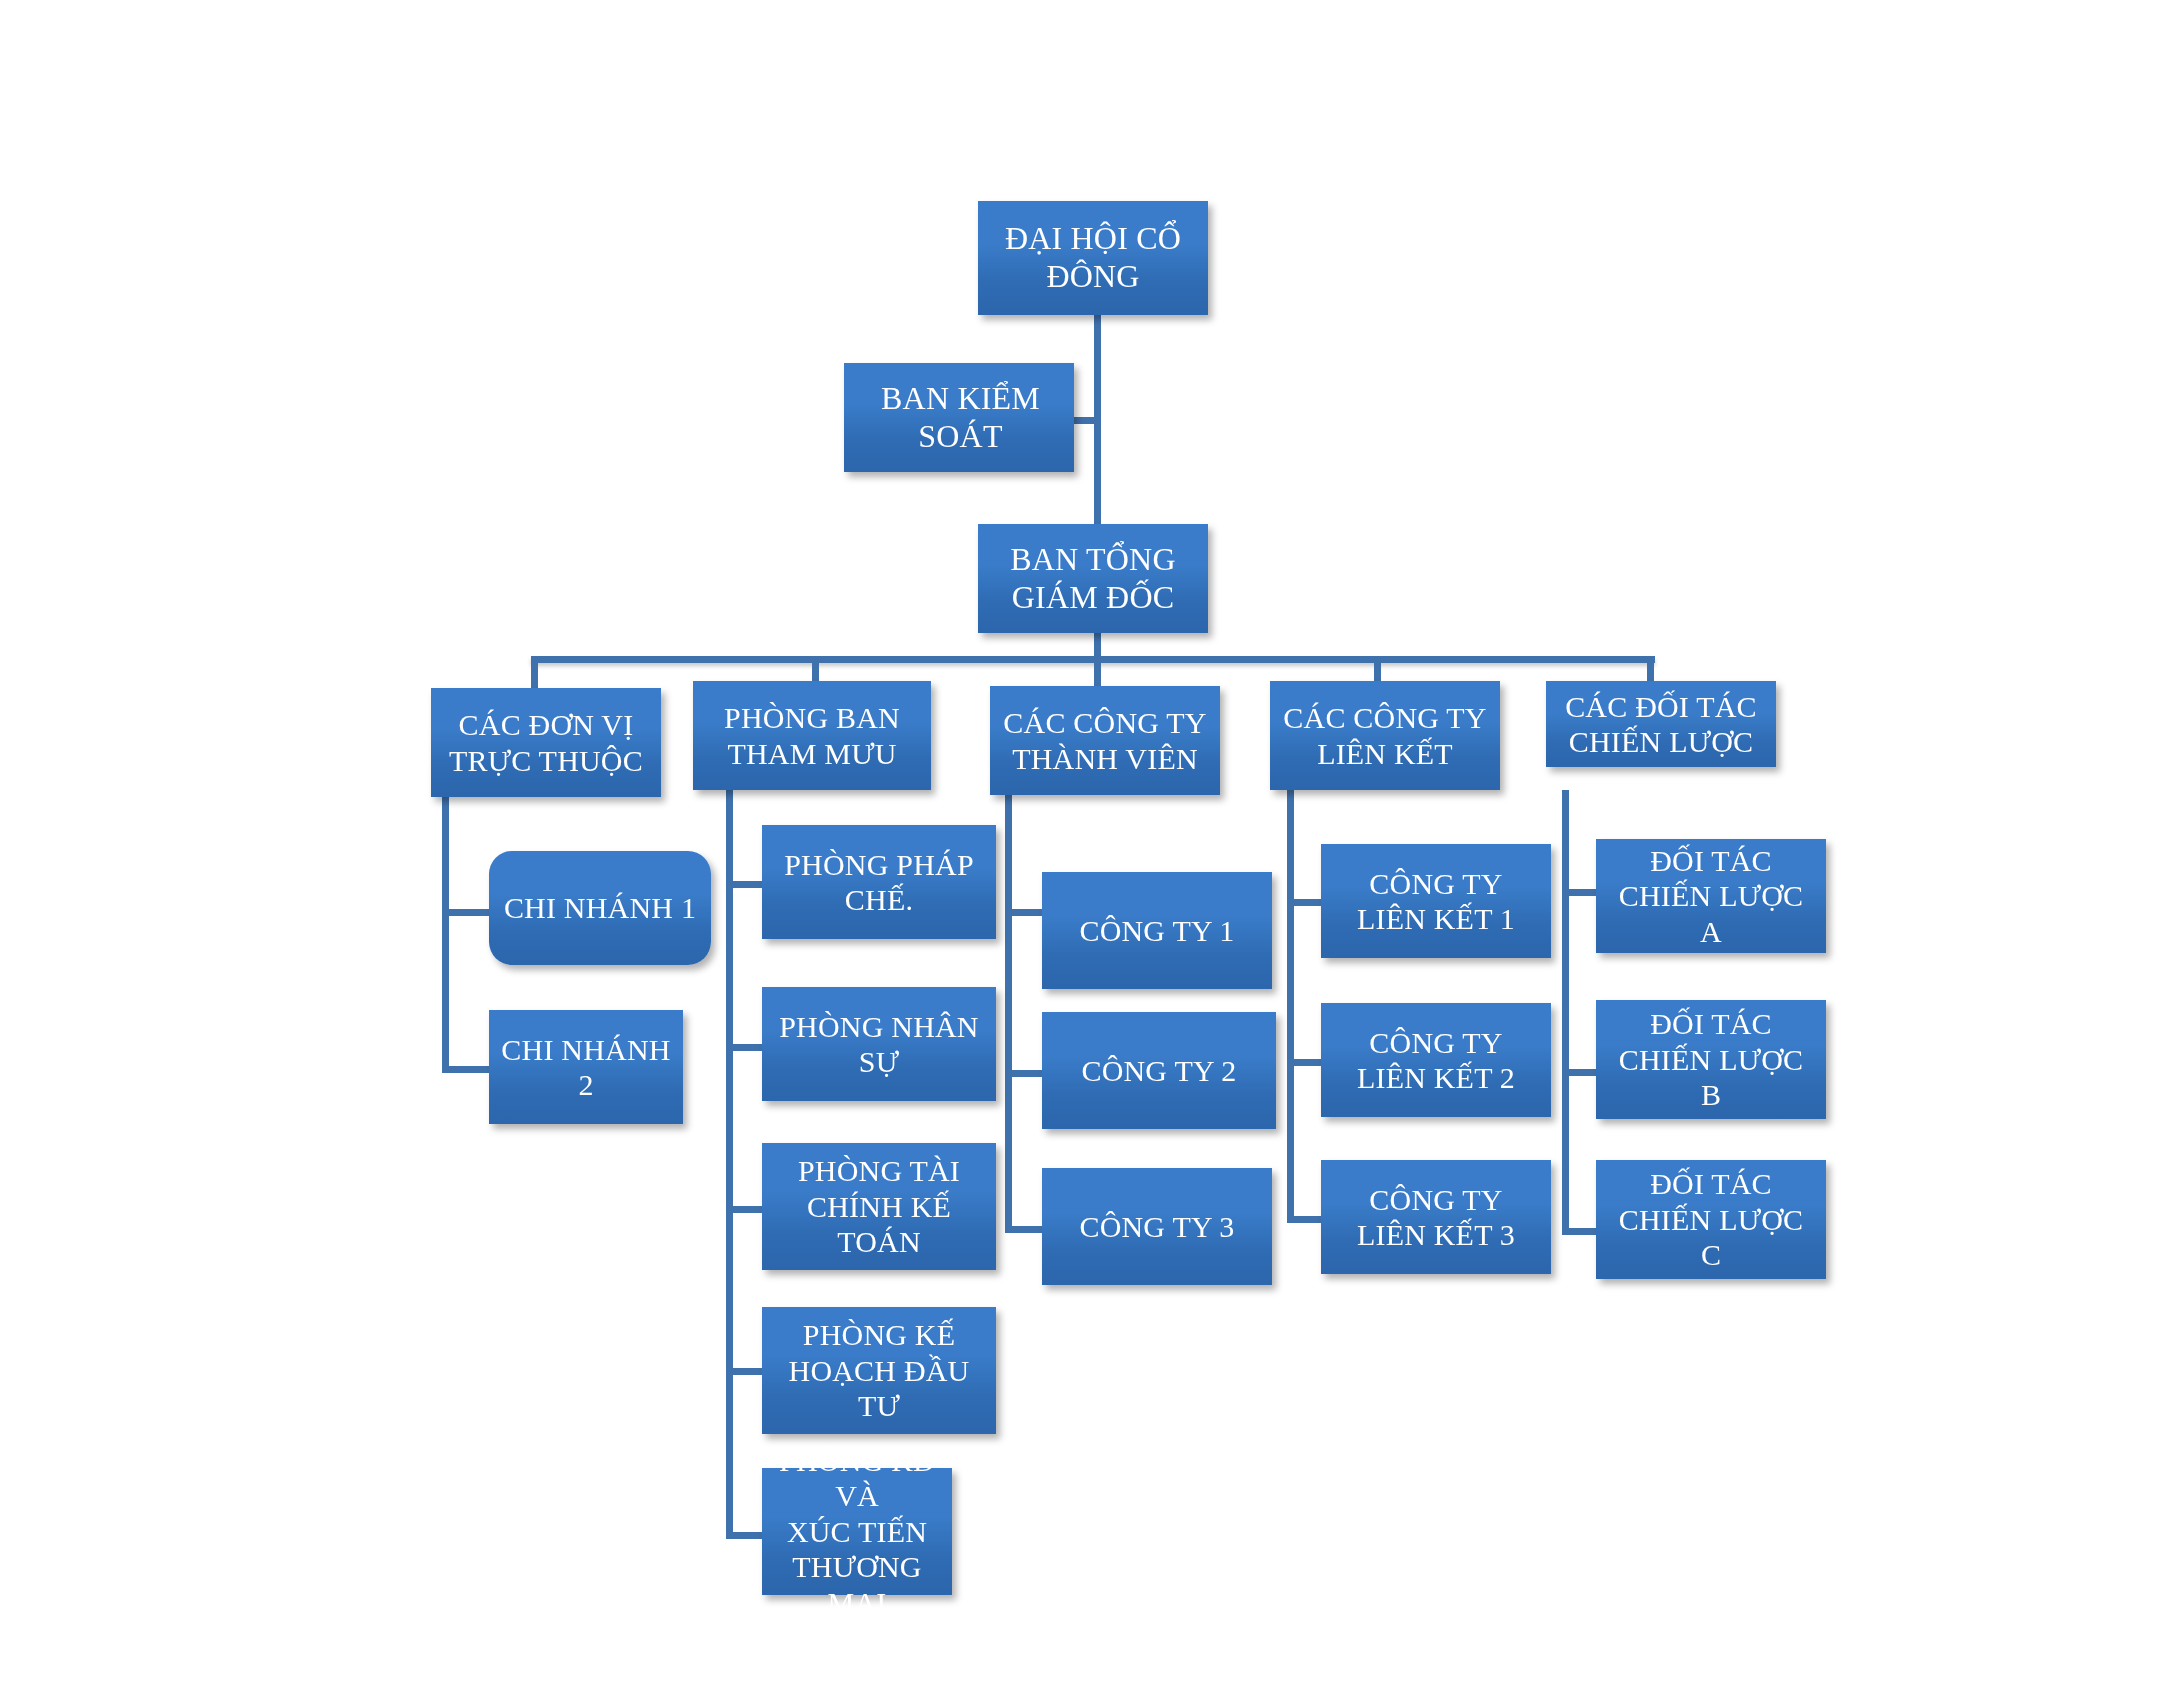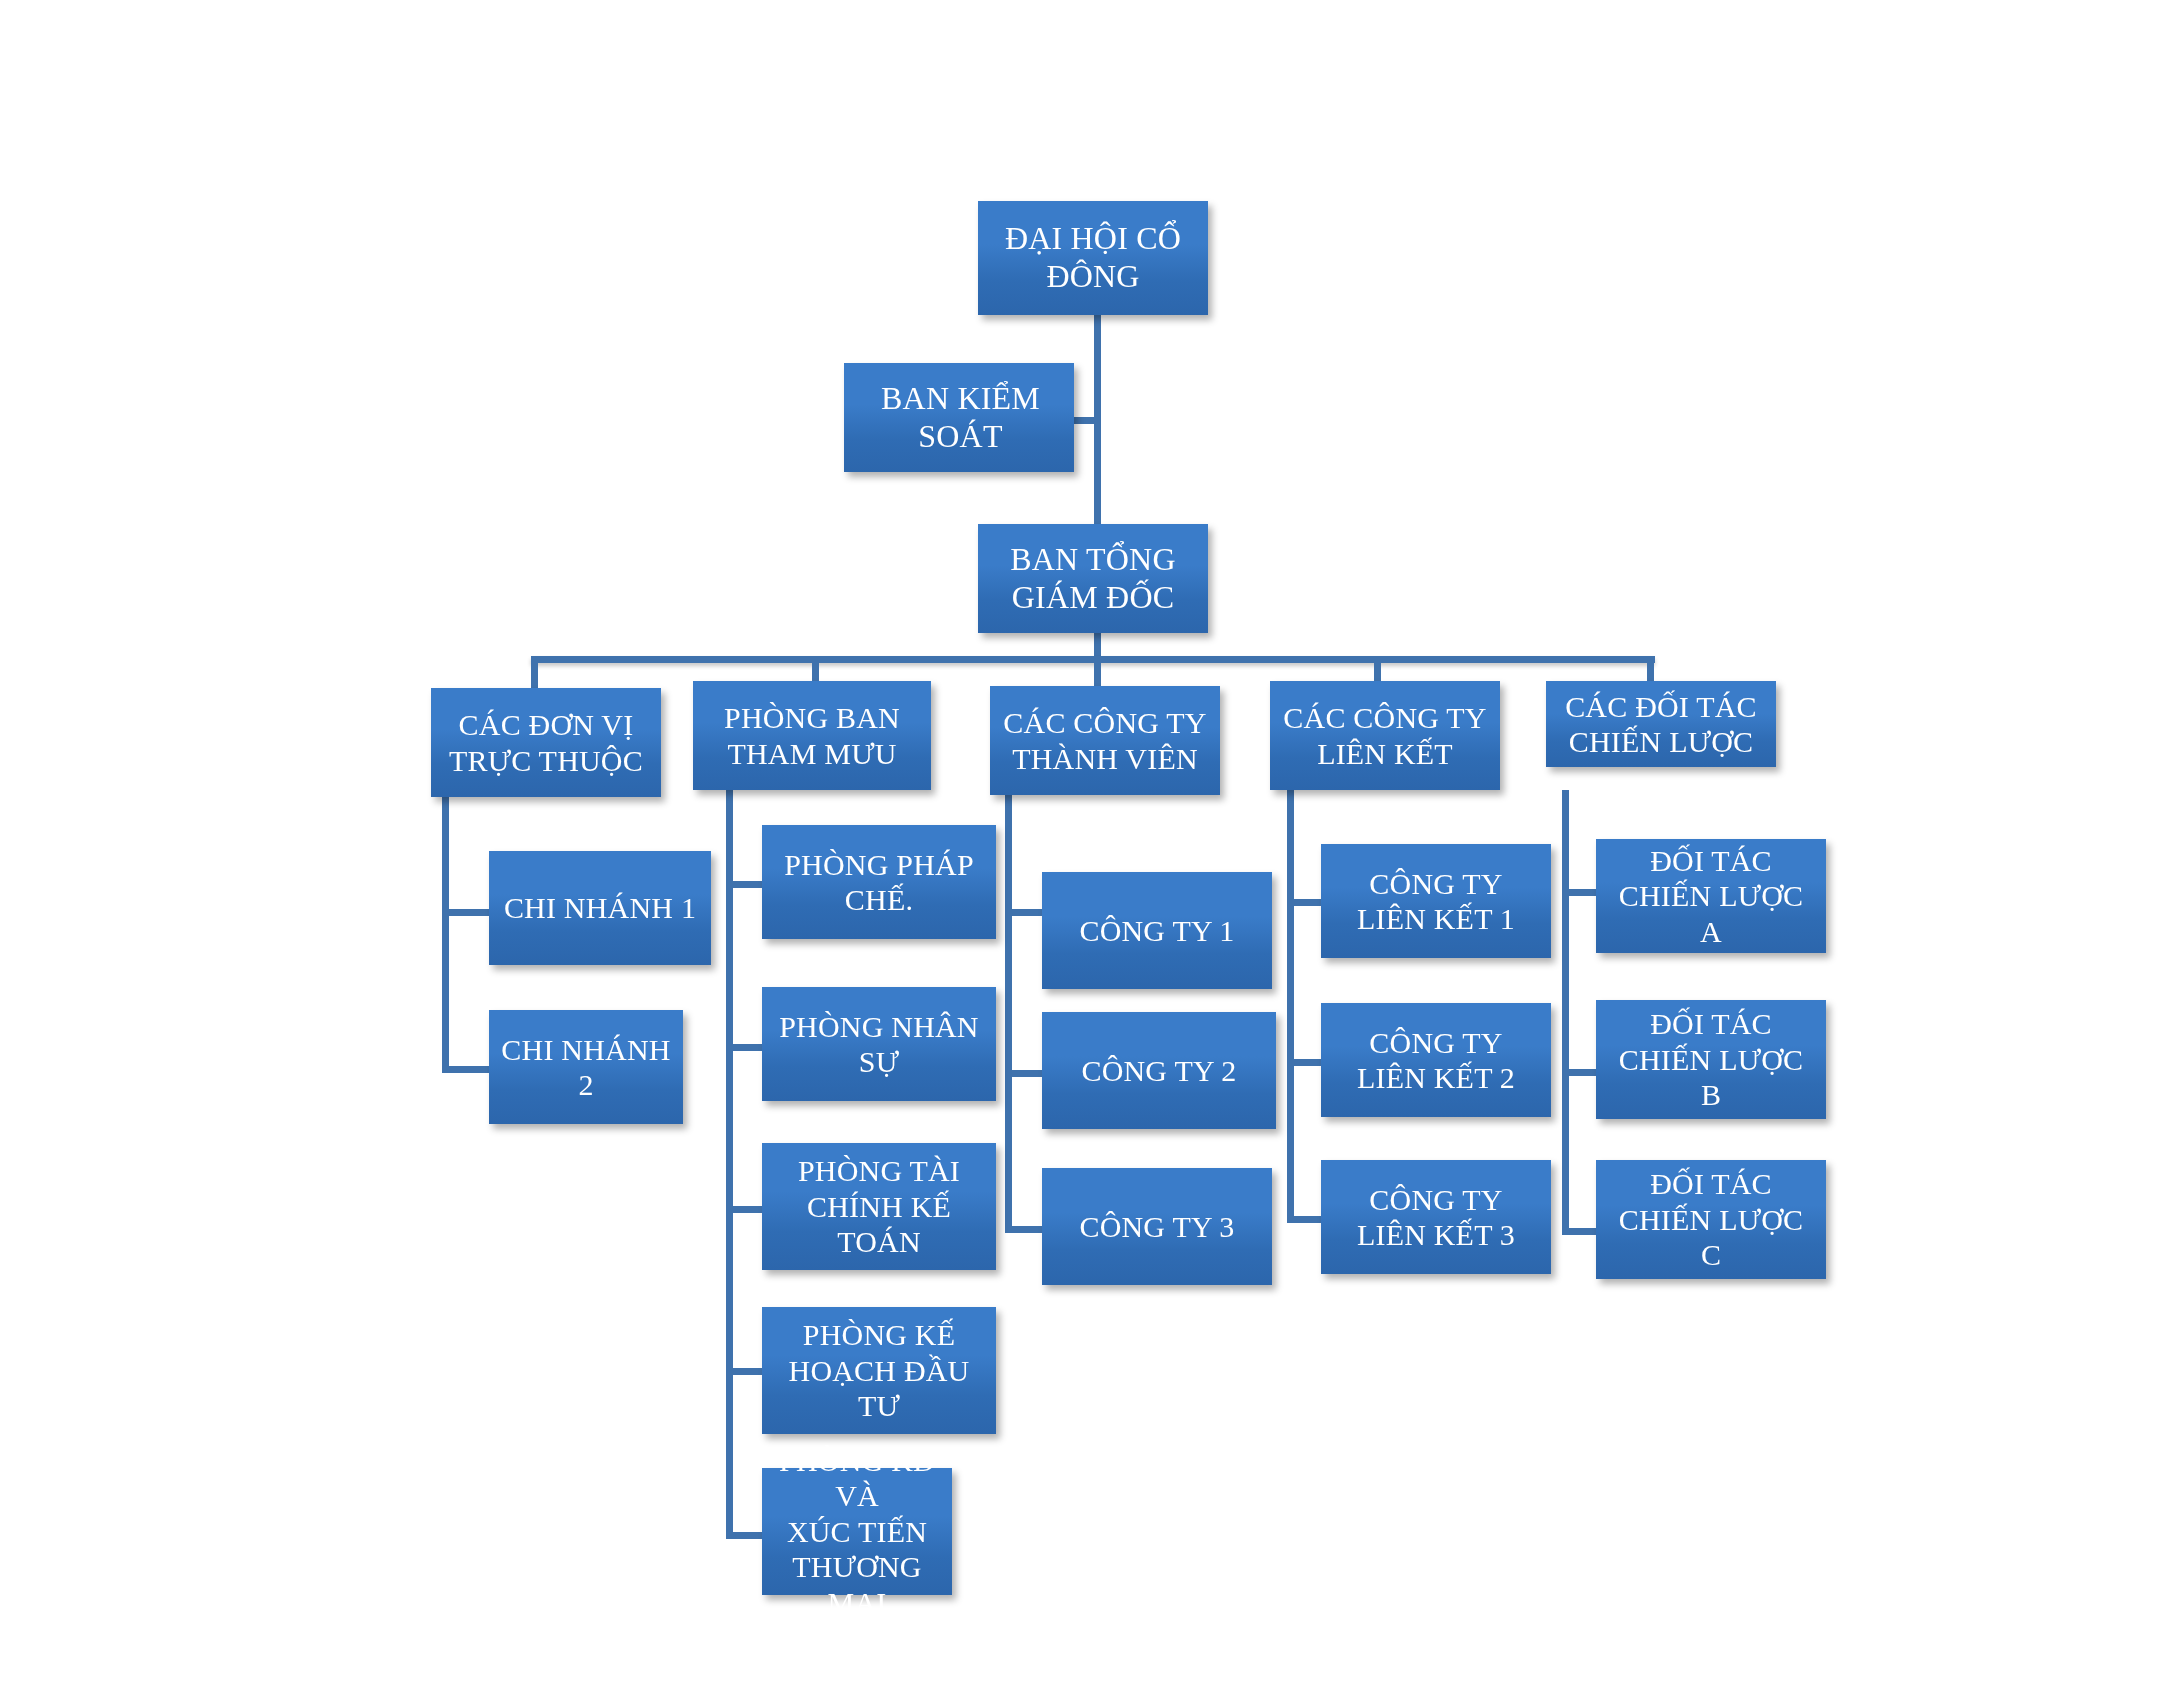--- a/index.html
+++ b/index.html
@@ -132,21 +132,21 @@
   <div class="node fs-l2" style="left:1270px; top:681px; width:230px; height:109px;">
     <span class="label">CÁC CÔNG TY
 LIÊN KẾT</span>
   </div>
 
   <div class="node fs-l2" style="left:1546px; top:681px; width:230px; height:86px;">
     <span class="label">CÁC ĐỐI TÁC
 CHIẾN LƯỢC</span>
   </div>
 
-  <div class="node fs-l3" style="left:489px; top:851px; width:222px; height:114px;">
+  <div class="node fs-l3" style="left:489px; top:851px; width:222px; height:114px;border-radius:23px;">
     <span class="label">CHI NHÁNH 1</span>
   </div>
   <div class="node fs-l3" style="left:489px; top:1010px; width:194px; height:114px;">
     <span class="label">CHI NHÁNH 2</span>
   </div>
 
   <div class="node fs-l3" style="left:762px; top:825px; width:234px; height:114px;">
     <span class="label">PHÒNG PHÁP
 CHẾ.</span>
   </div>

